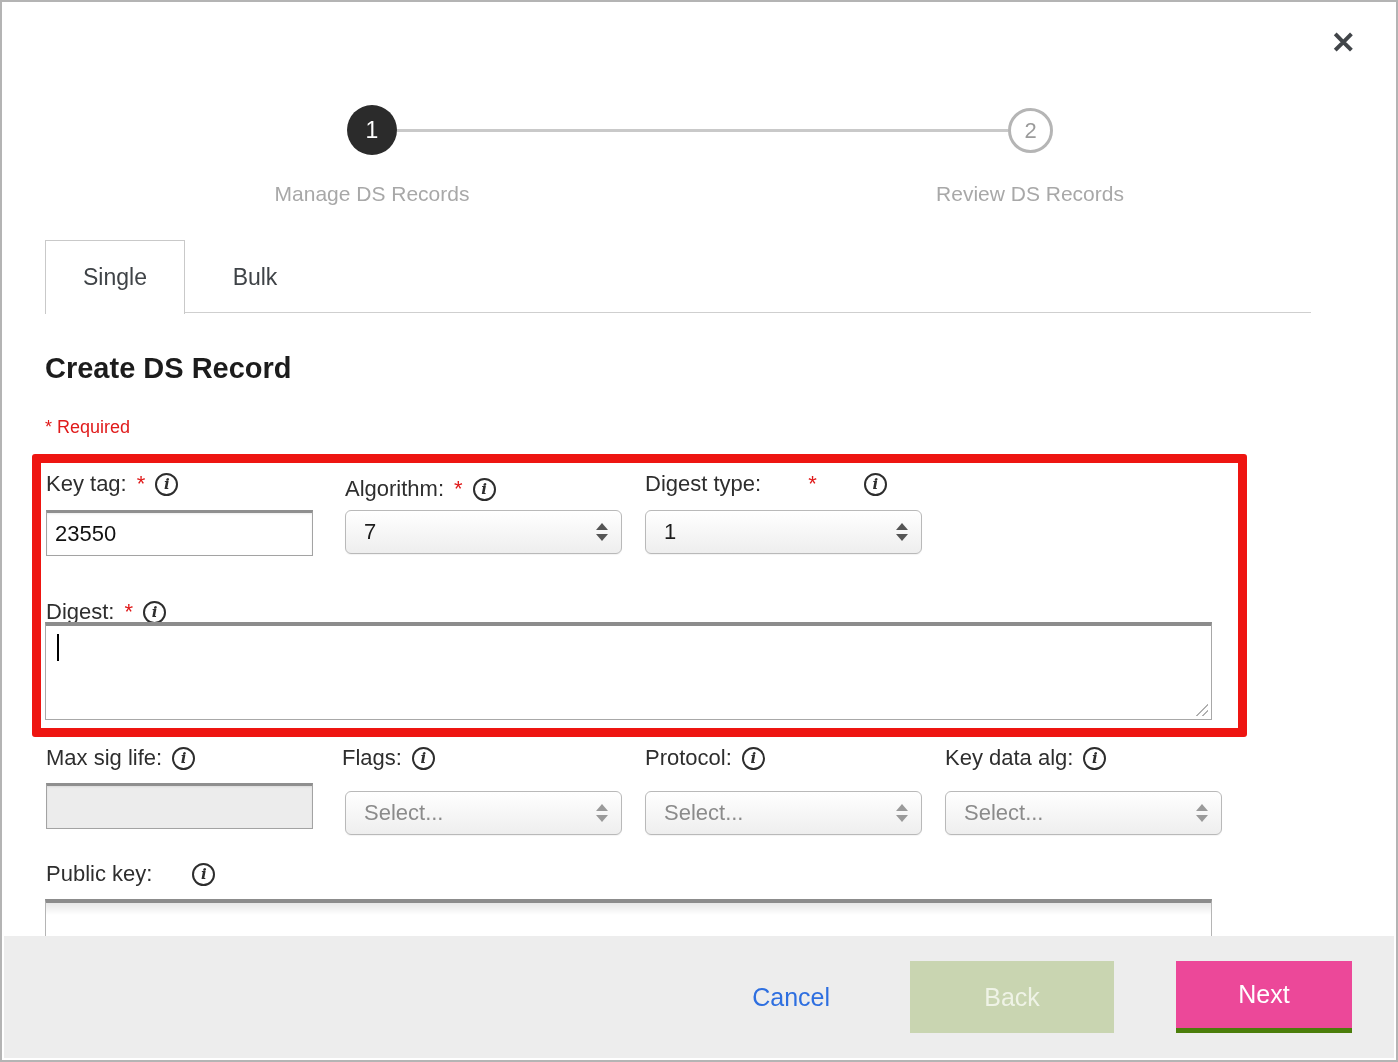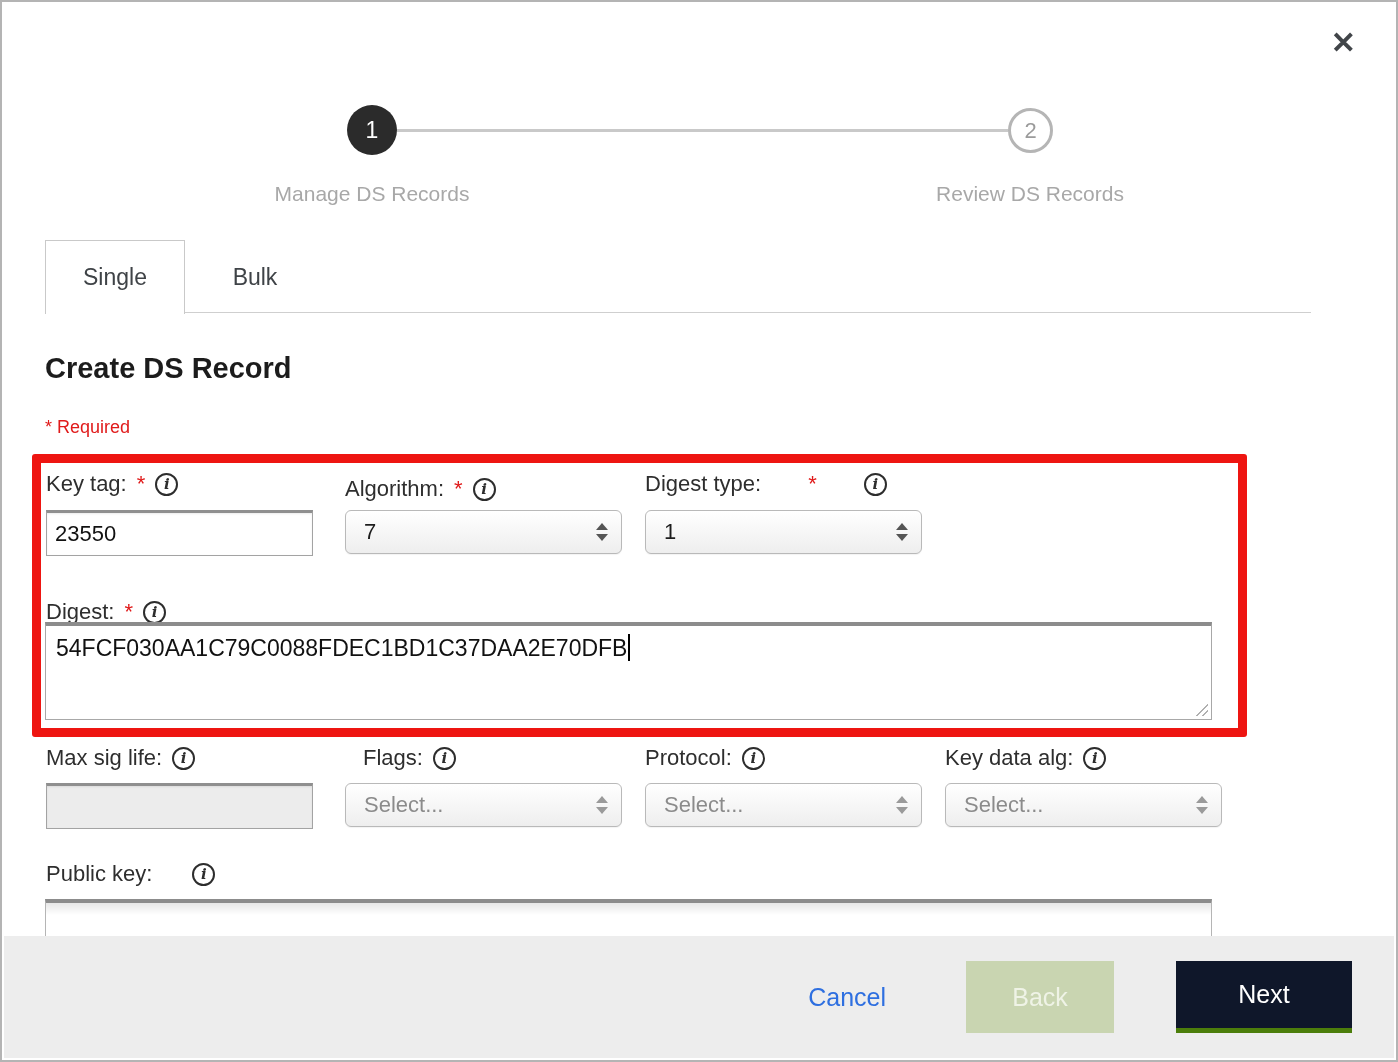--- a/index.html
+++ b/index.html
@@ -30,39 +30,39 @@
   .annotation-box{position:absolute;left:30px;top:452px;width:1215px;height:283px;border:9px solid #ee1511;border-radius:3px;box-sizing:border-box;pointer-events:none;z-index:5;}
 
   .field-label{position:absolute;font-size:22px;color:#2e2e2e;display:flex;align-items:center;gap:6px;white-space:nowrap;}
   .req-star{color:#e01a1a;font-size:22px;margin-left:4px;}
   .info-icon{display:inline-flex;align-items:center;justify-content:center;width:23px;height:23px;border:2.5px solid #2d2d2d;border-radius:50%;font-family:"DejaVu Serif",serif;font-style:italic;font-weight:700;font-size:15px;color:#2d2d2d;margin-left:4px;box-sizing:border-box;}
 
   .text-input{position:absolute;width:267px;height:46px;box-sizing:border-box;border:1px solid #a3a3a3;border-top:3px solid #8f8f8f;box-shadow:inset 0 1px 2px rgba(0,0,0,.08);font-family:"Liberation Sans",sans-serif;font-size:22px;color:#111;padding:0 8px;background:#fff;outline:none;}
   .text-input.disabled{background:#ececec;border-top-color:#8f8f8f;}
 
   .select-box{position:absolute;width:277px;height:44px;box-sizing:border-box;border:1px solid #b9b9b9;border-radius:6px;background:linear-gradient(#ffffff,#eeeeee);display:flex;align-items:center;padding:0 34px 0 18px;font-size:22px;color:#1d1d1d;cursor:pointer;box-shadow:0 1px 1px rgba(0,0,0,.05);}
-  .select-box.placeholder{color:#8b8b8b;}
+  .select-box.placeholder{color:#8b8b8b;margin-top:8px;}
   .spin-arrows{position:absolute;right:13px;top:50%;transform:translateY(-50%);display:flex;flex-direction:column;gap:4px;}
   .arr-up{width:0;height:0;border-left:6px solid transparent;border-right:6px solid transparent;border-bottom:7px solid #555;}
   .arr-dn{width:0;height:0;border-left:6px solid transparent;border-right:6px solid transparent;border-top:7px solid #555;}
   .select-box.placeholder .arr-up{border-bottom-color:#9a9a9a;}
   .select-box.placeholder .arr-dn{border-top-color:#9a9a9a;}
 
   .textarea-box{position:absolute;left:43px;top:620px;width:1167px;height:98px;box-sizing:border-box;border:1px solid #a8a8a8;border-top:4px solid #8c8c8c;background:#fff;font-size:23px;color:#111;padding:8px 10px;z-index:6;}
   .caret{display:inline-block;width:2px;height:27px;background:#000;vertical-align:-5px;margin-left:1px;}
   .resize-handle{position:absolute;right:3px;bottom:3px;width:15px;height:15px;background:repeating-linear-gradient(-45deg,transparent 0 3px,#b0b0b0 3px 4.5px);clip-path:polygon(100% 0,100% 100%,0 100%);}
 
   .publickey-stub{position:absolute;left:43px;top:897px;width:1167px;height:42px;box-sizing:border-box;border:1px solid #b5b5b5;border-top:4px solid #8c8c8c;background:linear-gradient(#e7e7e7,#ffffff 12px);}
 
   
   .footer{position:absolute;left:2px;right:2px;bottom:2px;height:122px;background:#ededed;display:flex;align-items:center;justify-content:flex-end;padding-right:42px;box-sizing:border-box;z-index:10;gap:40px;}
   .cancel-link{font-size:25px;color:#2e6fe0;margin-right:40px;cursor:pointer;}
   .btn{display:flex;align-items:center;justify-content:center;font-size:25px;cursor:pointer;box-sizing:border-box;}
-  .btn-back{width:148px;height:72px;background:#c9d5b1;color:#eff3e6;margin-right:22px;}
-  .btn-next{width:176px;height:72px;background:#0f172a;border-bottom:5px solid #4c7e0b;color:#ffffff;}
+  .btn-back{width:204px;height:72px;background:#c9d5b1;color:#eff3e6;margin-right:22px;}
+  .btn-next{width:176px;height:72px;background:#ec4899;border-bottom:5px solid #4c7e0b;color:#ffffff;}
 </style>
 </head>
 <body>
 
 <div class="modal">
 
   <div class="close-btn">✕</div>
 
   <div class="step-line"></div>
   <div class="step-circle step-1">1</div>
@@ -110,29 +110,29 @@
         <span class="arr-dn"></span>
       </span>
   </div>
 
   <div class="field-label" style="left:44px;top:585px;margin-top:12px;">
     <span>Digest:</span>
       <span class="req-star">*</span>
       <span class="info-icon">i</span>
   </div>
   <div class="textarea-box">
-    <span>54FCF030AA1C79C0088FDEC1BD1C37DAA2E70DFB</span><span class="caret"></span>
+    <span class="caret"></span>
     <span class="resize-handle"></span>
   </div>
 
   <div class="field-label" style="left:44px;top:743px;">
     <span>Max sig life:</span>
       <span class="info-icon">i</span>
   </div>
-  <div class="field-label" style="left:361px;top:743px;">
+  <div class="field-label" style="left:340px;top:743px;">
     <span>Flags:</span>
       <span class="info-icon">i</span>
   </div>
   <div class="field-label" style="left:643px;top:743px;">
     <span>Protocol:</span>
       <span class="info-icon">i</span>
   </div>
   <div class="field-label" style="left:943px;top:743px;">
     <span>Key data alg:</span>
       <span class="info-icon">i</span>

